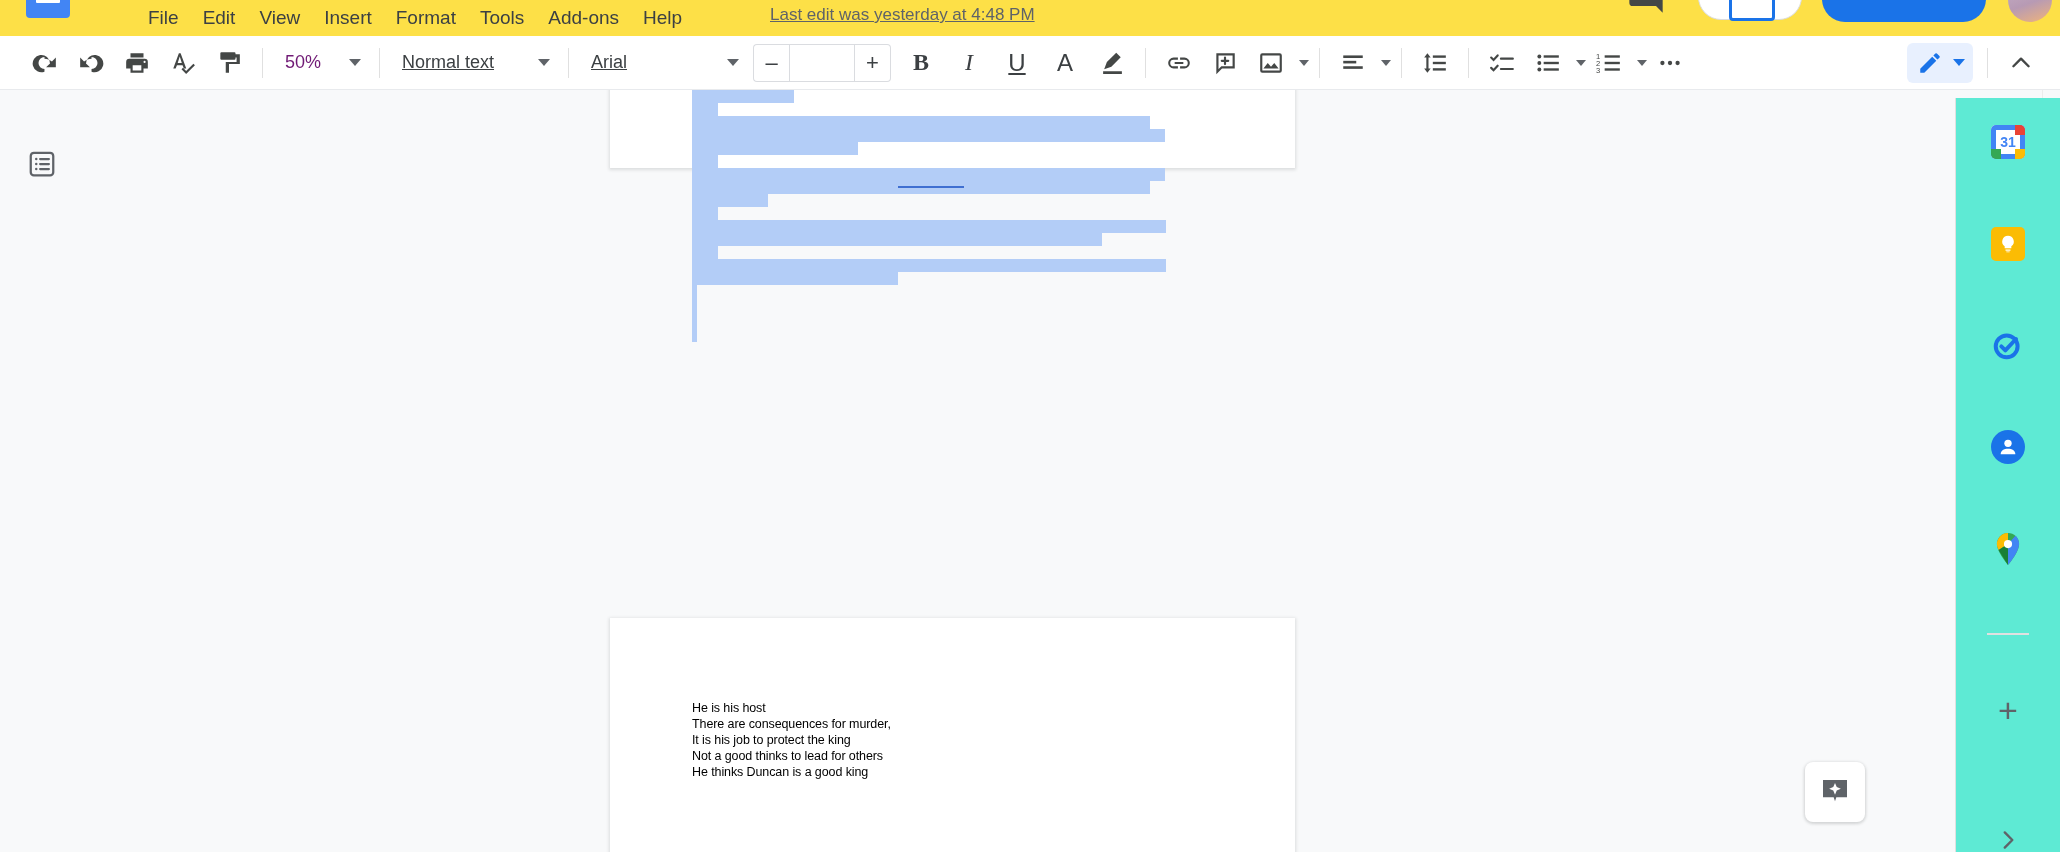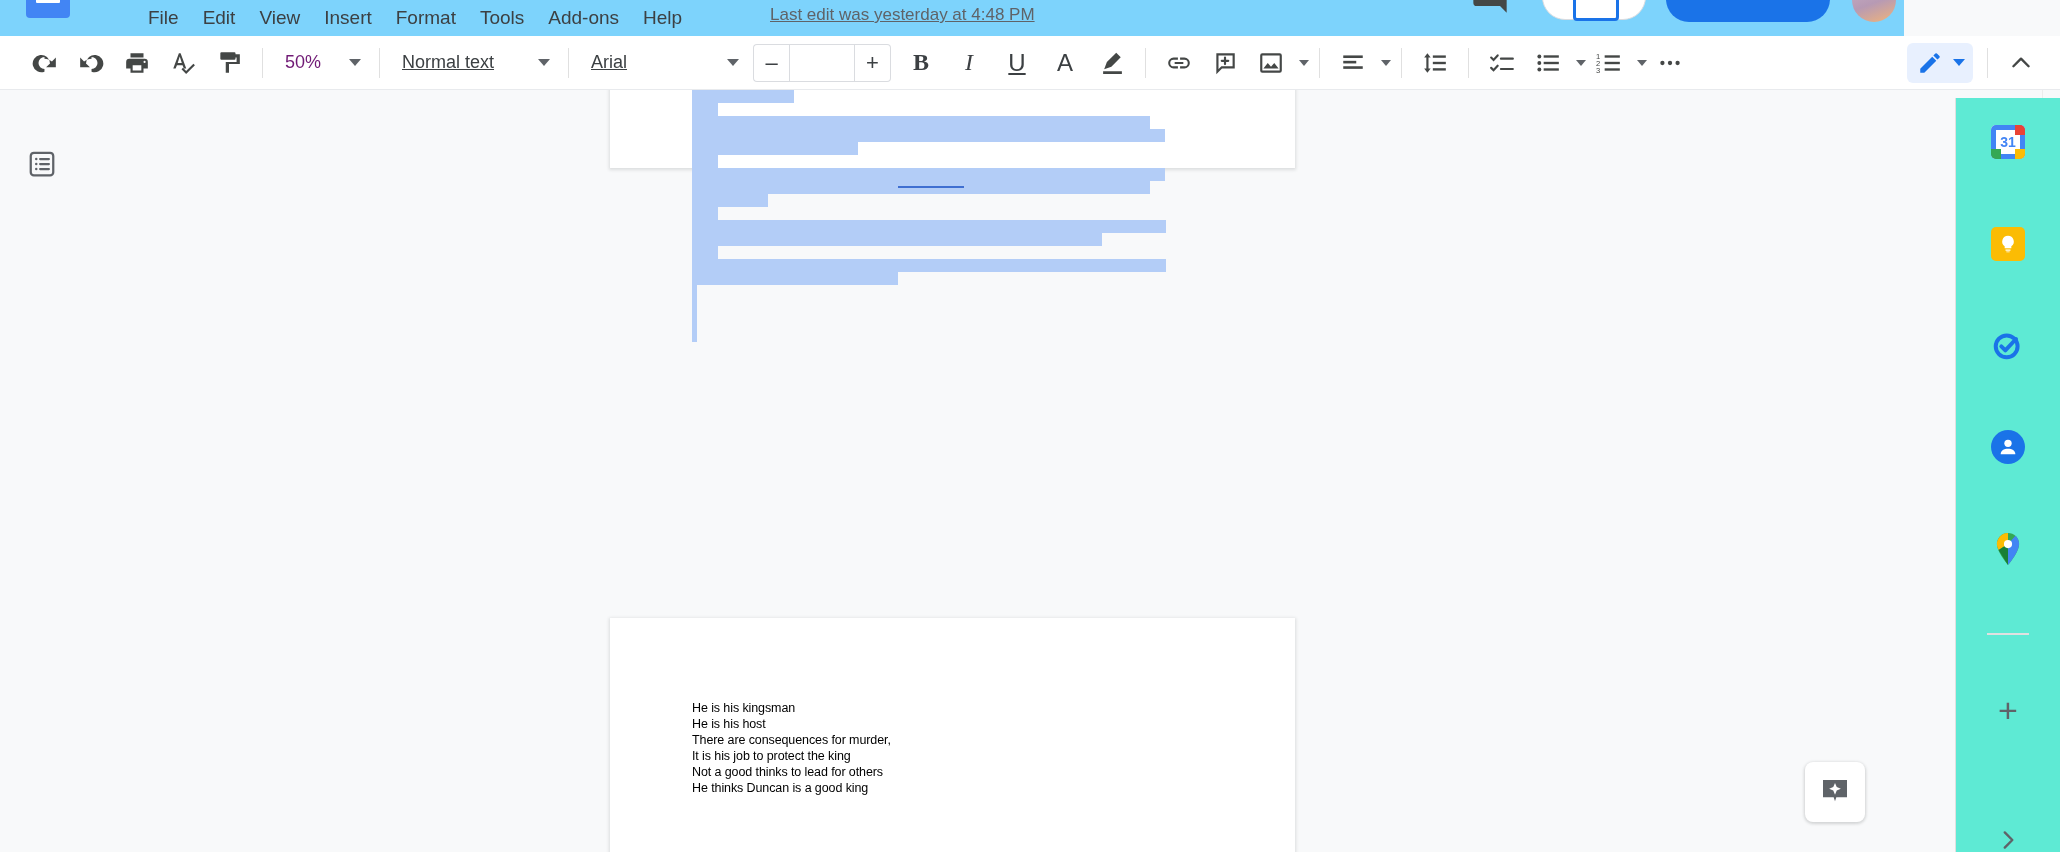--- a/index.html
+++ b/index.html
@@ -6,22 +6,22 @@
   html, body {
     width: 2060px; height: 852px;
     overflow: hidden;
     background: #ffffff;
     font-family: "Liberation Sans", sans-serif;
   }
   #app { position: relative; width: 2060px; height: 852px; background: #f8f9fa; }
 
   
   .menubar {
-    position: absolute; left: 0; top: 0; width: 1904px; height: 36px;
-    background: #7dd3fc;
+    position: absolute; left: 0; top: 0; width: 2060px; height: 36px;
+    background: #fde047;
     display: flex; align-items: flex-end;
   }
   .docs-logo {
     position: absolute; left: 26px; top: -26px;
     width: 44px; height: 44px; border-radius: 4px;
     background: #4285f4;
   }
   .docs-logo::after {
     content: ""; position: absolute; left: 10px; top: 24px;
     width: 24px; height: 5px; background: #ffffff; border-radius: 1px;
@@ -462,21 +462,20 @@
           <div class="sel-row" style="position: absolute; left: 108px; top: 632px; width: 180px;"></div>
           <div class="link-frag" style="left: 288px; top: 546px; width: 66px;"></div>
           <div class="cursor-bar" style="left: 82px; top: 645px; height: 57px;"></div>
         </div>
     </div>
 
     <div class="page page2">
       <div class="p2-text">
         <div class="p2-gap"></div>
         <div id="p2-lines">
-            <div class="p2-line">He is his kingsman</div>
             <div class="p2-line">He is his host</div>
             <div class="p2-line">There are consequences for murder,</div>
             <div class="p2-line">It is his job to protect the king</div>
             <div class="p2-line">Not a good thinks to lead for others</div>
             <div class="p2-line">He thinks Duncan is a good king</div>
           </div>
       </div>
     </div>
 
     <div class="explore-btn">

